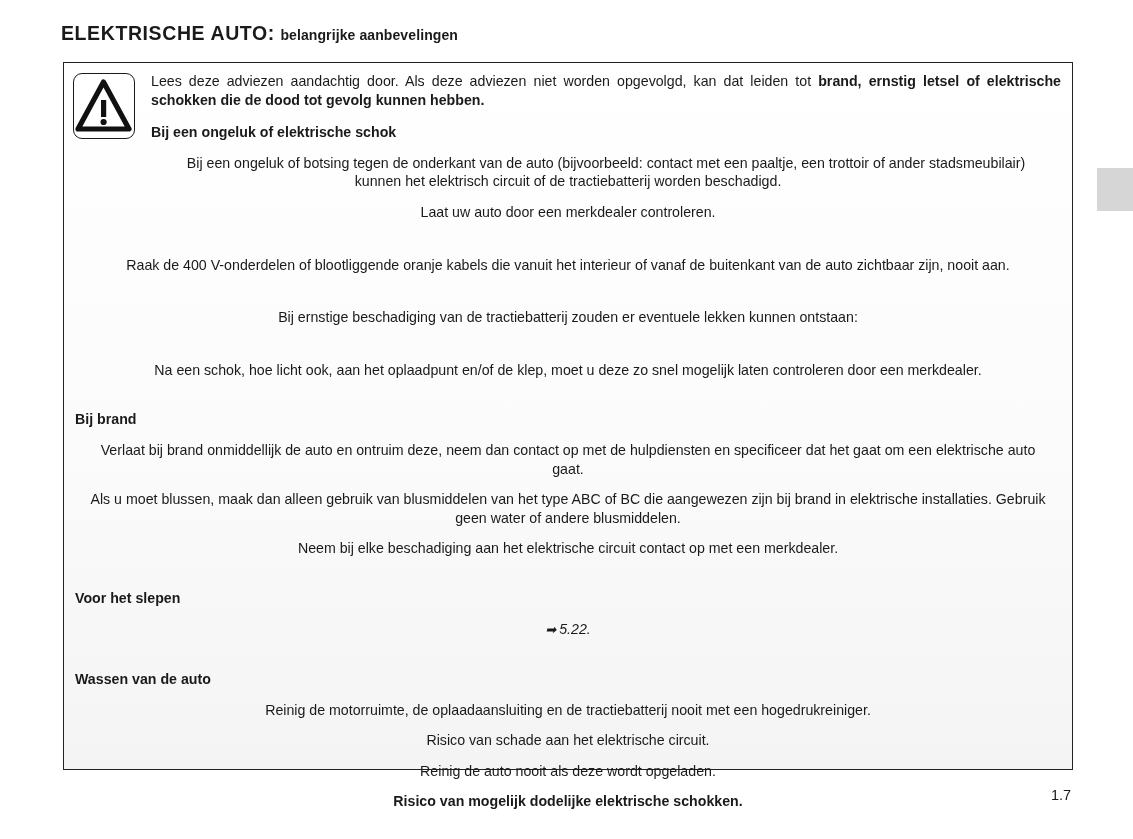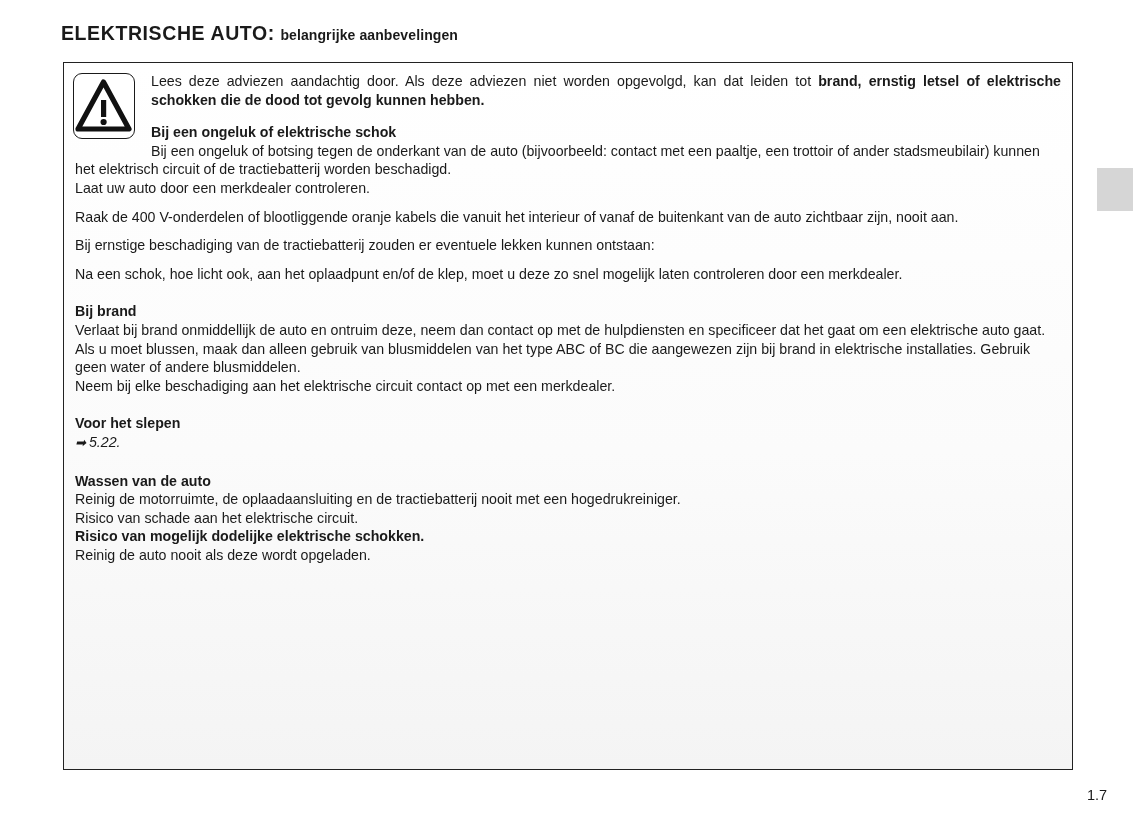--- a/index.html
+++ b/index.html
@@ -83,35 +83,34 @@
     line-height: 18.6px;
     text-align: justify;
     text-justify: inter-word;
   }
   .lead b { font-weight: bold; }
 
   
   .block { font-size: 14.2px; line-height: 18.6px; }
   .sec-head { font-weight: bold; font-size: 14.2px; line-height: 18.6px; }
   .indent-head { margin-left: 76px; }
-  .p { margin: 0; }
+  .p { margin: 12px; text-align: center; }
   .gap-sm { height: 10px; }
   .gap-md { height: 14px; }
   .gap-lg { height: 19px; }
   .dashrow { padding-left: 20px; text-indent: -20px; }
   .arrow-line { font-size: 14.2px; line-height: 18.6px; font-style: italic; }
   .arrow-glyph { font-size: 13px; padding-right: 3px; }
 
   
   #folio {
     position: absolute;
     left: 1051px;
     top: 787px;
     font-size: 14.5px;
-    margin-left: 36px;
   }
 </style>
 </head>
 <body>
 
 <div id="page-title">
   <span class="title-main">ELEKTRISCHE AUTO:</span>
   <span class="title-sub">belangrijke aanbevelingen</span>
 </div>
 
@@ -163,20 +162,20 @@
 
     <div class="sec-head">Voor het slepen</div>
     <p class="p arrow-line"><span class="arrow-glyph">➡</span><span>5.22.</span></p>
 
     <div class="gap-lg"></div>
 
     <div class="sec-head">Wassen van de auto</div>
     <div class="block">
       <p class="p">Reinig de motorruimte, de oplaadaansluiting en de tractiebatterij nooit met een hogedrukreiniger.</p>
       <p class="p">Risico van schade aan het elektrische circuit.</p>
+      <p class="p">Reinig de auto nooit als deze wordt opgeladen.</p>
       <p class="p sec-head">Risico van mogelijk dodelijke elektrische schokken.</p>
-      <p class="p">Reinig de auto nooit als deze wordt opgeladen.</p>
     </div>
 
   </div>
 </div>
 
 <div id="folio">1.7</div>
 
 </body></html>

